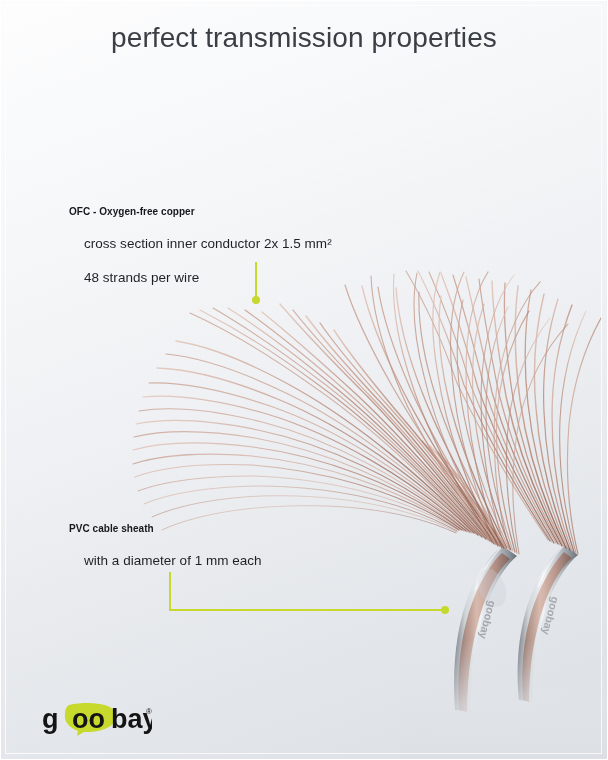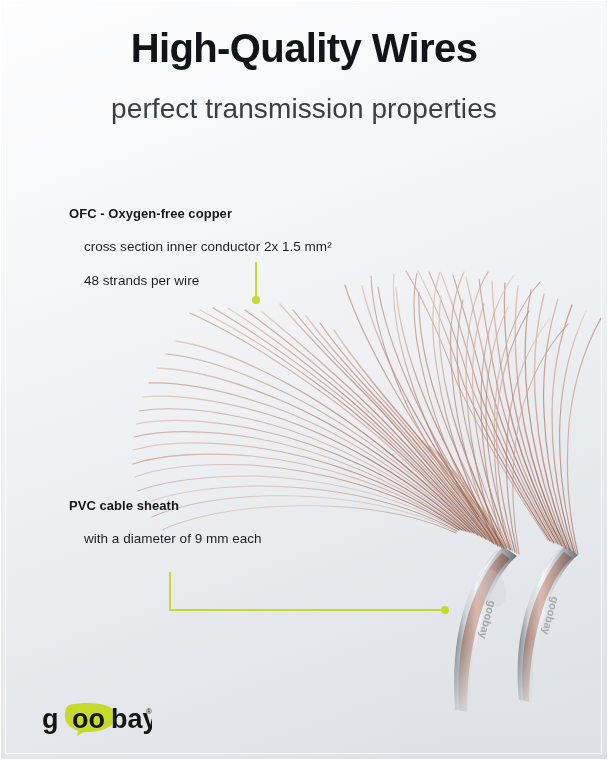--- a/index.html
+++ b/index.html
@@ -73,37 +73,37 @@
     line-height: 1.2;
   }
 
   
   .annotation {
     position: absolute;
     z-index: 25;
   }
   .ann-heading {
     margin: 0;
-    font-size: 13px;
+    font-size: 10px;
     font-weight: bold;
     color: #15181c;
     letter-spacing: 0.05px;
     line-height: 1.25;
   }
   .ann-line {
     margin: 15px;
     font-size: 13.5px;
     font-weight: normal;
     color: #1d2125;
     line-height: 19px;
     letter-spacing: 0.02px;
     white-space: nowrap;
   }
   #annotation-ofc { left: 69px; top: 206px; }
-  #annotation-pvc { left: 69px; top: 498px; }
+  #annotation-pvc { left: 69px; top: 523px; }
 
   
   #leaders {
     position: absolute;
     left: 0;
     top: 0;
     z-index: 24;
     pointer-events: none;
   }
 
@@ -261,21 +261,20 @@
       <path d="M456 533 C 400 507, 328 503, 268 507 C 223 510, 185 519, 162 530" stroke="url(#copperA)" stroke-width="0.8" opacity="0.64"></path>
 
       <path d="M517 553 C 508 512, 503 465, 509 418 C 515 378, 530 344, 550 318" stroke="url(#copperB)" stroke-width="1.1" opacity="0.74"></path>
       <path d="M519 554 C 512 515, 510 468, 519 421 C 528 381, 546 348, 568 324" stroke="url(#copperA)" stroke-width="1.1" opacity="0.72"></path>
     </g>
 
     <rect x="400" y="640" width="208" height="120" fill="url(#fadeBottom)"></rect>
   </svg>
 
   <div id="header">
-    <h1 id="title">High-Quality Wires</h1>
     <p id="subtitle">perfect transmission properties</p>
   </div>
 
   <svg id="leaders" width="608" height="760" viewBox="0 0 608 760">
 
     <g>
       <line x1="256" y1="262" x2="256" y2="298" stroke="#c6d92c" stroke-width="2"></line>
       <circle cx="256" cy="300" r="4" fill="#c6d92c"></circle>
     </g>
 
@@ -286,21 +285,21 @@
   </svg>
 
   <div class="annotation" id="annotation-ofc">
     <p class="ann-heading">OFC - Oxygen-free copper</p>
     <p class="ann-line">cross section inner conductor 2x 1.5 mm²</p>
     <p class="ann-line">48 strands per wire</p>
   </div>
 
   <div class="annotation" id="annotation-pvc">
     <p class="ann-heading">PVC cable sheath</p>
-    <p class="ann-line">with a diameter of 9 mm each</p>
+    <p class="ann-line">with a diameter of 1 mm each</p>
   </div>
 
   <svg id="logo" width="110" height="34" viewBox="0 0 110 34">
 
     <path d="M27 3 C 47 -1, 71 1, 74 12 C 77 24, 58 31, 42 30 L 35 34 L 36 29
              C 27 26, 22 19, 23 13 C 23 8, 24 5, 27 3 Z" fill="#c6d92c"></path>
     <text x="0" y="26" font-family="'Liberation Sans', sans-serif" font-size="27" font-weight="bold" fill="#141414">g</text>
     <text x="30" y="26" font-family="'Liberation Sans', sans-serif" font-size="27" font-weight="bold" fill="#141414">oo</text>
     <text x="69" y="26" font-family="'Liberation Sans', sans-serif" font-size="27" font-weight="bold" fill="#141414">bay</text>
     <text x="104" y="12" font-family="'Liberation Sans', sans-serif" font-size="8" fill="#141414">®</text>

